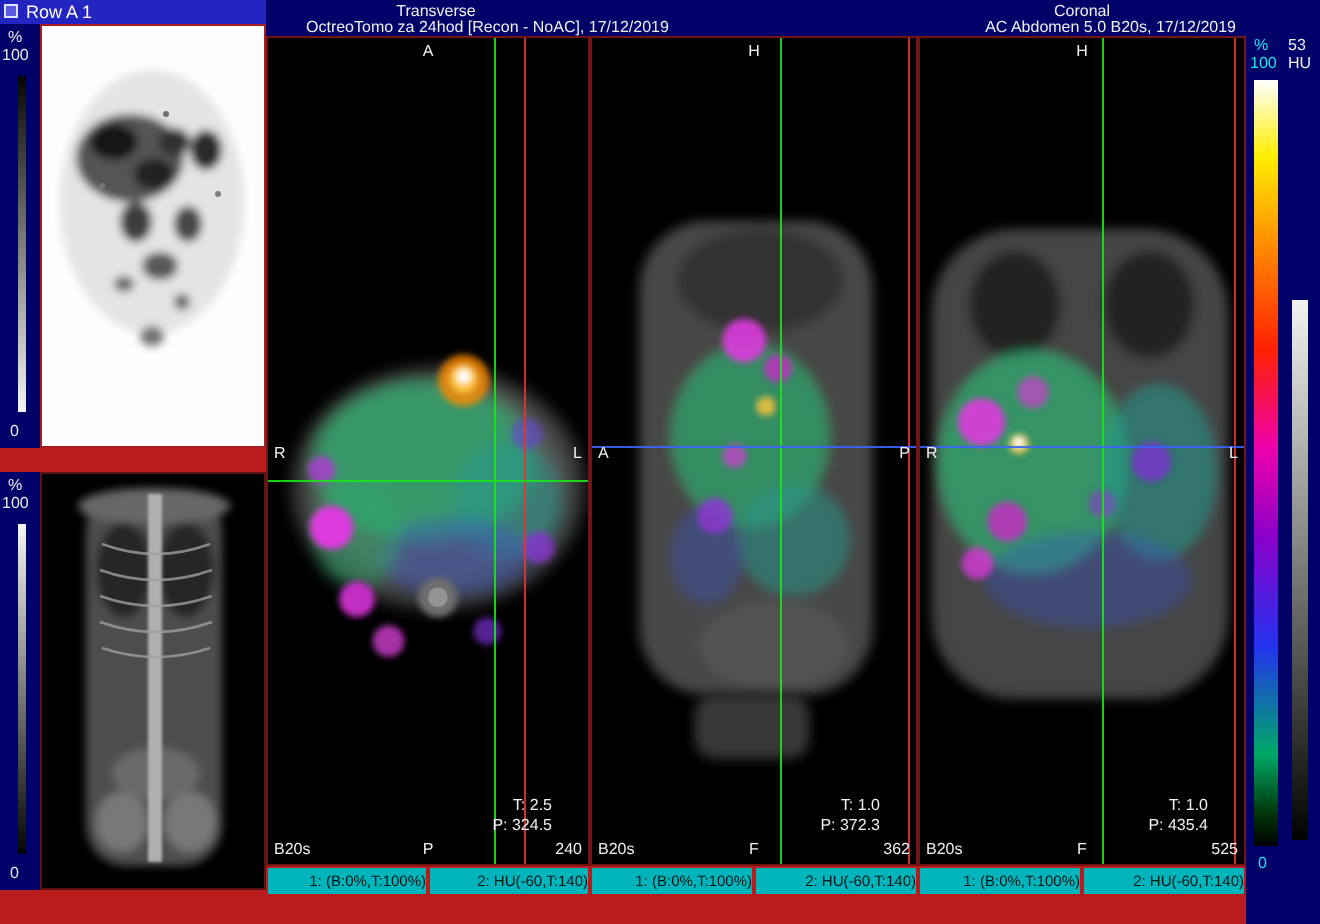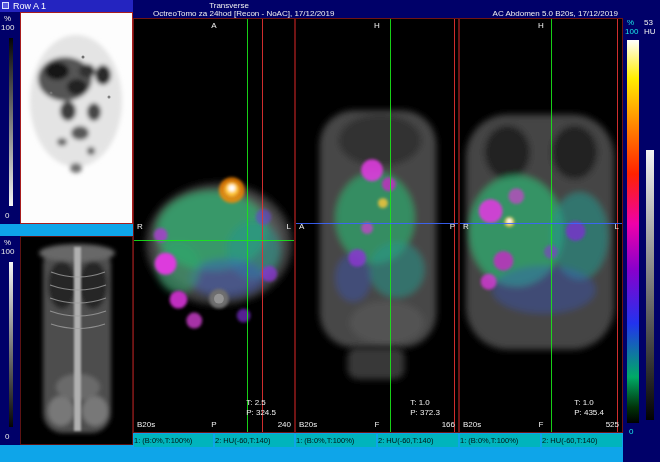--- a/index.html
+++ b/index.html
@@ -1,18 +1,18 @@
 <!DOCTYPE html>
 <html><head>
 <meta charset="utf-8">
 <style>
   *{margin:0;padding:0;box-sizing:border-box}
   html,body{width:660px;height:462px;overflow:hidden;background:#000}
   body{font-family:"Liberation Sans",sans-serif}
-  #app{position:relative;width:660px;height:462px;background:#0ea5e9;color:#fff;overflow:hidden}
+  #app{position:relative;width:660px;height:462px;background:#b91c1c;color:#fff;overflow:hidden}
 
   
   .rowhdr{position:absolute;left:0;width:133px;height:12px;background:#2424c0;
           font-size:9px;line-height:12px;color:#fff;padding-left:13px;white-space:nowrap;overflow:hidden}
   .phicon{position:absolute;left:2px;top:2px;width:7px;height:7px;border:1px solid #dfe3ff;background:#5a5ae0}
   #hdrA1{top:0}
   #hdrA2{top:224px}
   .scale{position:absolute;left:0;width:20px;background:#000069;font-size:8px;color:#e8e8e8}
   #scaleA1{top:12px;height:212px}
   #scaleA2{top:236px;height:209px}
@@ -23,35 +23,35 @@
   .s-bar-inv{background:linear-gradient(#050505,#f4f4f4)}
   .s-bar-ct{background:linear-gradient(#f4f4f4,#050505)}
   .img{position:absolute;left:20px;width:113px;overflow:hidden}
   #imgA1{top:12px;height:212px;background:#fdfdfd;border:1px solid #a81d1d}
   #imgA2{top:236px;height:209px;background:#000;border:1px solid #5c1212}
   .img svg{position:absolute;inset:0;width:100%;height:100%}
 
   
   #mainhdr{position:absolute;left:133px;top:0;width:490px;height:18px;background:#000069;font-size:8px;color:#efefef}
   .vt{position:absolute;top:1px;text-align:center}
-  .vt0{left:15px;width:162px}.vt1{left:162px;width:164px}.vt2{left:326px;width:164px}
+  .vt0{left:4px;width:162px}.vt1{left:162px;width:164px}.vt2{left:326px;width:164px}
   .study-l{position:absolute;left:20px;top:9px;white-space:nowrap}
   .study-r{position:absolute;right:5px;top:9px;white-space:nowrap}
 
   
   .view{position:absolute;top:18px;height:415px;background:#000;border:1px solid #701414;overflow:hidden}
   #view-t{left:133px;width:162px}
   #view-s{left:295px;width:164px}
   #view-c{left:459px;width:164px}
   .view svg{position:absolute;inset:0;width:100%;height:100%}
   .olabel{position:absolute;font-size:8px;color:#f0f0f0;line-height:8px}
   .o-top{top:3px;left:0;right:0;text-align:center}
   .o-left{left:3px;top:204px}
   .o-right{right:3px;top:204px}
-  .i-block{position:absolute;right:18px;bottom:14px;text-align:left;font-size:8px;line-height:10px;color:#efefef}
+  .i-block{position:absolute;right:18px;bottom:14px;text-align:right;font-size:8px;line-height:10px;color:#efefef}
   .i-series{position:absolute;left:3px;bottom:3px;font-size:8px;color:#efefef}
   .i-letter{position:absolute;left:0;right:0;bottom:3px;text-align:center;font-size:8px;color:#f0f0f0}
   .i-slice{position:absolute;right:3px;bottom:3px;font-size:8px;color:#efefef}
   .ch-v{position:absolute;top:0;bottom:0;width:1px;opacity:.9}
   .ch-h{position:absolute;left:0;right:0;height:1px;opacity:.9}
   .ch-g{background:#1ae61a}.ch-r{background:#e63232}.ch-b{background:#3c64ff}
 
   
   #sidebar{position:absolute;left:623px;top:0;width:37px;height:462px;background:#000069;font-size:8px}
   .sb-cyan{color:#19e6e6;position:absolute}
@@ -63,21 +63,21 @@
   #sb-min{left:6px;top:427px}
   #rainbow{position:absolute;left:4px;top:40px;width:12px;height:383px;
     background:linear-gradient(#ffffff 0%,#ffee00 10%,#ff8800 22%,#ff2200 35%,#ee00aa 48%,#8800cc 60%,#2233ee 74%,#00aa66 88%,#013208 96%,#000 100%)}
   #graybar{position:absolute;left:23px;top:150px;width:8px;height:270px;background:linear-gradient(#f2f2f2,#020202)}
 
   
   .sgroup{position:absolute;top:434px;height:13px;display:flex;gap:2px}
   #sg0{left:134px;width:160px}
   #sg1{left:296px;width:162px}
   #sg2{left:460px;width:162px}
-  .sbox{flex:1;background:#00b4bc;color:#001616;font-size:7.5px;line-height:13px;text-align:left;white-space:nowrap;overflow:hidden}
+  .sbox{flex:1;background:#00b4bc;color:#001616;font-size:7.5px;line-height:13px;text-align:right;white-space:nowrap;overflow:hidden}
 </style>
 </head>
 <body>
 
 <div id="app">
 
   <div class="rowhdr" id="hdrA1">
     <span class="phicon"></span>
     <span>Row A 1</span>
   </div>
@@ -147,20 +147,21 @@
         <path d="M29 48 Q57 58 85 48"></path>
         <path d="M29 61 Q57 71 85 61"></path>
         <path d="M29 74 Q57 84 85 74"></path>
         <path d="M30 87 Q57 96 84 87"></path>
       </g>
     </svg>
   </div>
 
   <div id="mainhdr">
     <span class="vt vt0">Transverse</span>
+    <span class="vt vt2">Coronal</span>
     <span class="study-l">OctreoTomo za 24hod [Recon - NoAC], 17/12/2019</span>
     <span class="study-r">AC Abdomen 5.0 B20s, 17/12/2019</span>
   </div>
 
   <div class="view" id="view-t">
     <svg viewBox="0 0 162 415" preserveAspectRatio="none">
       <defs>
         <filter id="tb" x="-40%" y="-40%" width="180%" height="180%">
             <feGaussianBlur stdDeviation="4"></feGaussianBlur>
           </filter>
@@ -240,21 +241,21 @@
     <div class="ch-h ch-b" style="top:204px"></div>
     <span class="olabel o-top">H</span>
     <span class="olabel o-left">A</span>
     <span class="olabel o-right">P</span>
     <div class="i-block">
       <div>T: 1.0</div>
       <div>P: 372.3</div>
     </div>
     <span class="i-series">B20s</span>
     <span class="i-letter">F</span>
-    <span class="i-slice">166</span>
+    <span class="i-slice">362</span>
   </div>
 
   <div class="view" id="view-c">
     <svg viewBox="0 0 164 415" preserveAspectRatio="none">
       <defs>
         <filter id="cb" x="-40%" y="-40%" width="180%" height="180%">
             <feGaussianBlur stdDeviation="3"></feGaussianBlur>
           </filter>
         <filter id="cb2" x="-60%" y="-60%" width="220%" height="220%">
             <feGaussianBlur stdDeviation="1.5"></feGaussianBlur>

